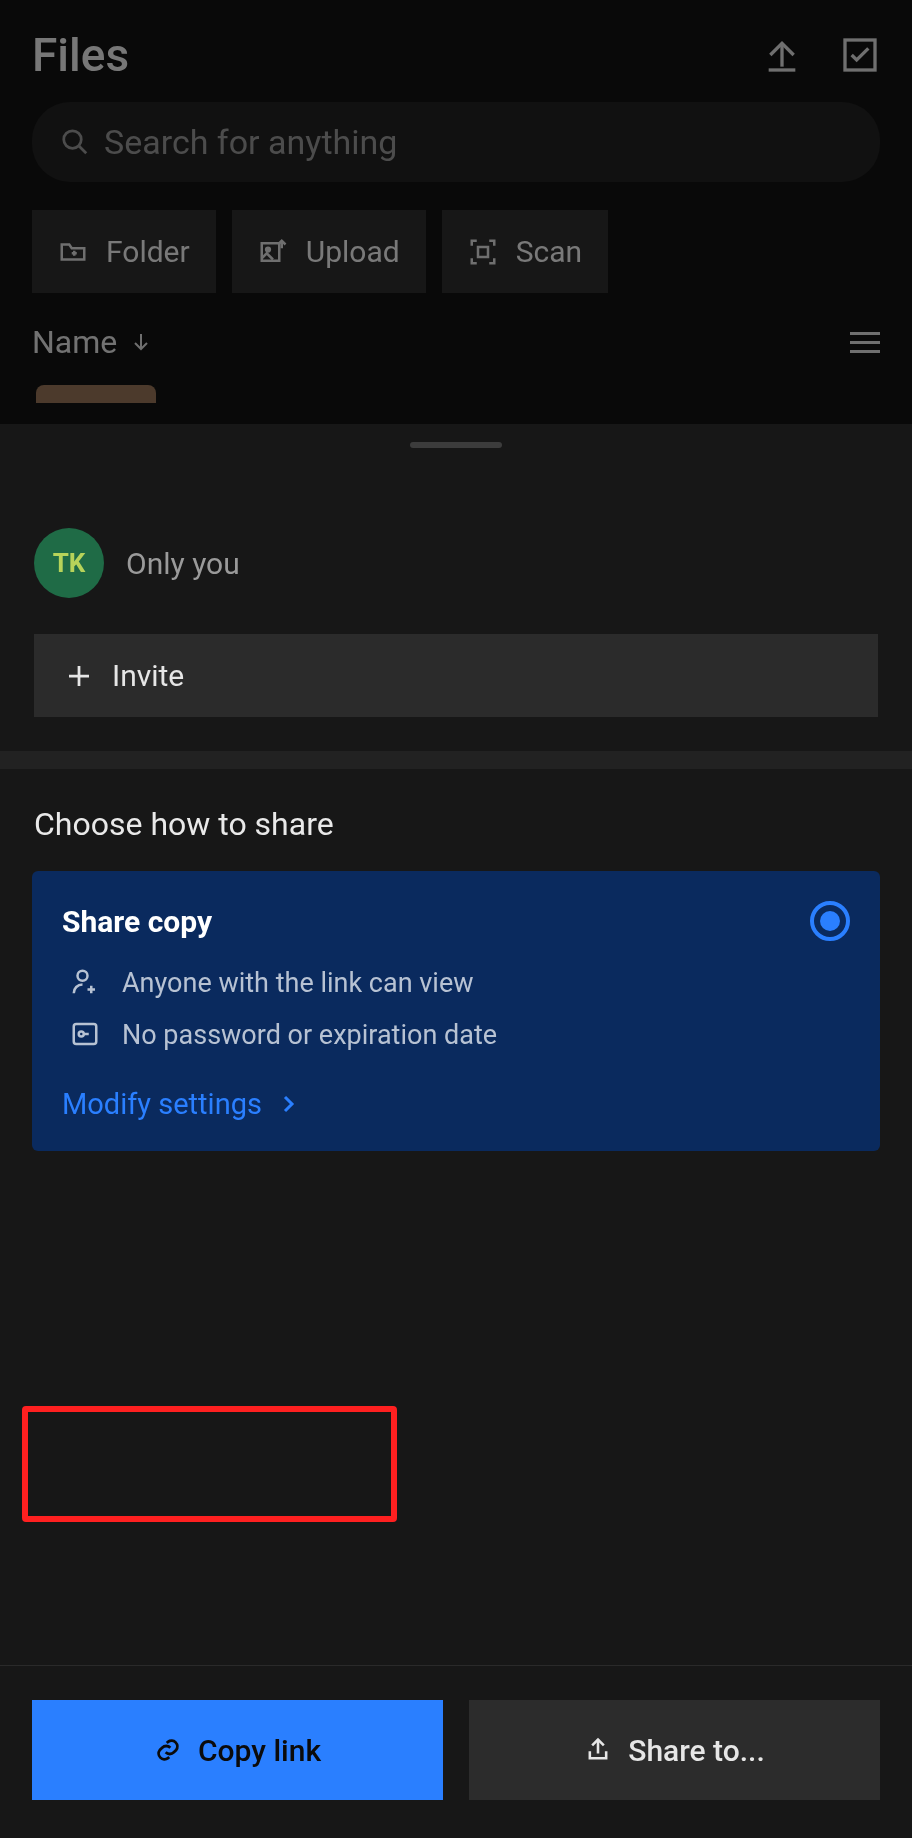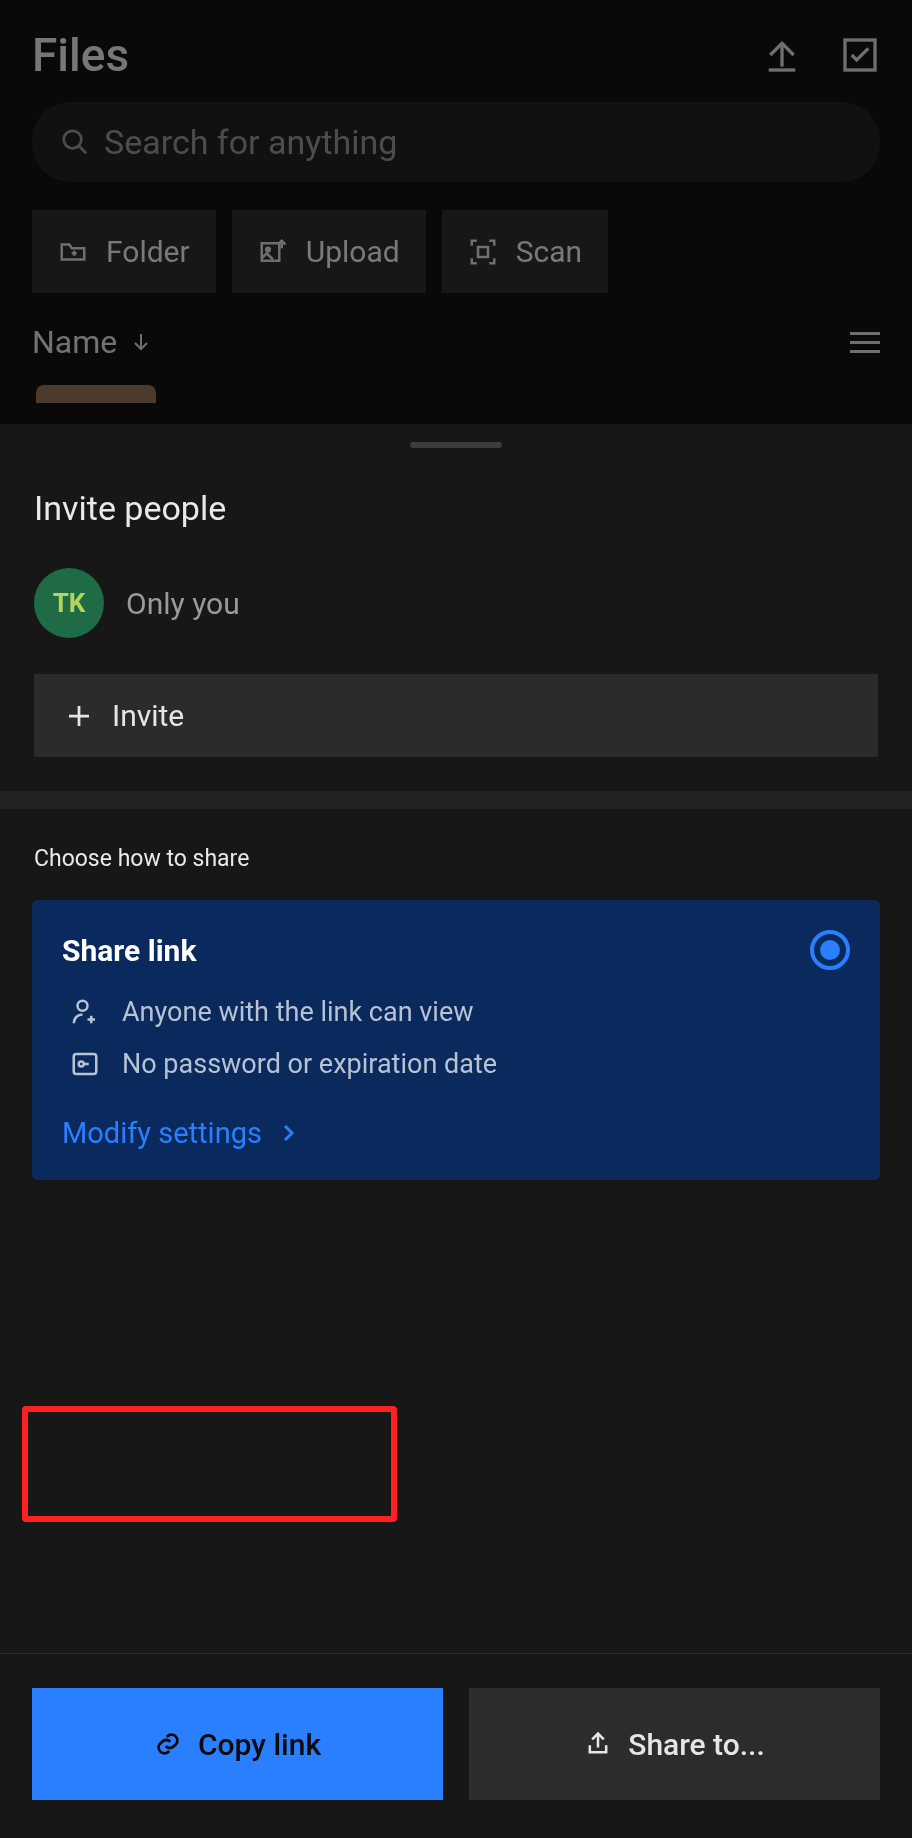--- a/index.html
+++ b/index.html
@@ -32,39 +32,39 @@
   .sec-title { font-size: 34px; font-weight: 400; color: #e9e9e9; padding: 0 34px; }
 
   .people { display: flex; align-items: center; gap: 22px; padding: 40px 34px 0 34px; }
   .avatar { width: 70px; height: 70px; border-radius: 50%; background: #1f6b46; color: #b7d35a; display: flex; align-items: center; justify-content: center; font-size: 26px; font-weight: 700; }
   .only-you { font-size: 30px; color: #9a9a9a; }
 
   .invite-btn { margin: 36px 34px 34px 34px; display: inline-flex; align-items: center; gap: 18px; background: #2b2b2b; padding: 24px 30px; font-size: 30px; color: #e6e6e6; }
 
   .divider { height: 18px; background: #222; }
 
-  .choose { padding: 36px 34px 0 34px; font-size: 23px; }
+  .choose { padding: 36px 34px 0 34px; font-size: 32px; }
 
   .option-card { margin: 28px 32px 0 32px; border-radius: 6px; padding: 30px 30px 30px 30px; }
   .card-selected { background: #0a2a5e; }
   .card-plain { background: transparent; }
   .opt-head { display: flex; justify-content: space-between; align-items: center; }
   .opt-title { font-size: 30px; font-weight: 700; color: #fff; }
 
   .radio { width: 40px; height: 40px; border-radius: 50%; border: 4px solid #9a9a9a; position: relative; flex-shrink: 0; }
   .radio.on { border-color: #2a7fff; }
   .radio.on::after { content: ""; position: absolute; inset: 6px; border-radius: 50%; background: #2a7fff; }
 
-  .opt-info { margin-top: 26px; display: flex; align-items: center; gap: 22px; color: #b7c2d3; font-size: 27px; padding-left: 8px; }
+  .opt-info { margin-top: 26px; display: flex; gap: 22px; color: #b7c2d3; font-size: 27px; padding-left: 8px; }
   .opt-info + .opt-info { margin-top: 20px; }
 
   .modify { margin-top: 36px; padding-left: 0; display: flex; align-items: center; gap: 14px; color: #2a7fff; font-size: 29px; text-align: right; }
 
   .bottom-bar { position: absolute; bottom: 0; left: 0; right: 0; border-top: 1px solid #2a2a2a; padding: 34px 32px 38px 32px; display: flex; gap: 26px; background: #171717; }
-  .bbtn { flex: 1; height: 112px; display: flex; align-items: center; justify-content: center; gap: 16px; font-size: 30px; font-weight: 500; }
+  .bbtn { flex: 1; height: 100px; display: flex; align-items: center; justify-content: center; gap: 16px; font-size: 30px; font-weight: 500; }
   .bbtn.primary { background: #2a7fff; color: #0b0b0b; }
   .bbtn.secondary { background: #2c2c2c; color: #e6e6e6; }
 
   .highlight-box { position: absolute; border: 6px solid #ff2020; pointer-events: none; border-radius: 4px; }
 
   svg { display: block; }
 </style>
 </head>
 <body>
 
@@ -147,21 +147,20 @@
         <div></div>
     </div>
   </div>
 
   <div class="thumb"></div>
 </div>
 
 <div class="sheet">
   <div class="grabber"></div>
 
-  <div class="sec-title">Invite people</div>
 
   <div class="people">
     <div class="avatar">TK</div>
     <div class="only-you">Only you</div>
   </div>
 
   <div class="invite-btn">
     <span>
       <svg width="30" height="30" viewBox="0 0 24 24" fill="none" stroke="#e6e6e6" stroke-width="2.2">
           <path d="M12 4v16M4 12h16"></path>
@@ -169,21 +168,21 @@
     </span>
     <span>Invite</span>
   </div>
 
   <div class="divider"></div>
 
   <div class="sec-title choose">Choose how to share</div>
 
   <div class="option-card card-selected">
     <div class="opt-head">
-      <div class="opt-title">Share link</div>
+      <div class="opt-title">Share copy</div>
       <div class="radio on"></div>
     </div>
     <div class="opt-info">
       <span>
         <svg width="30" height="30" viewBox="0 0 24 24" fill="none" stroke="#b7c2d3" stroke-width="2">
             <circle cx="10" cy="7" r="4"></circle>
             <path d="M3 21c0-4 3-7 7-7"></path>
             <path d="M17 15v6M14 18h6"></path>
           </svg>
       </span>

